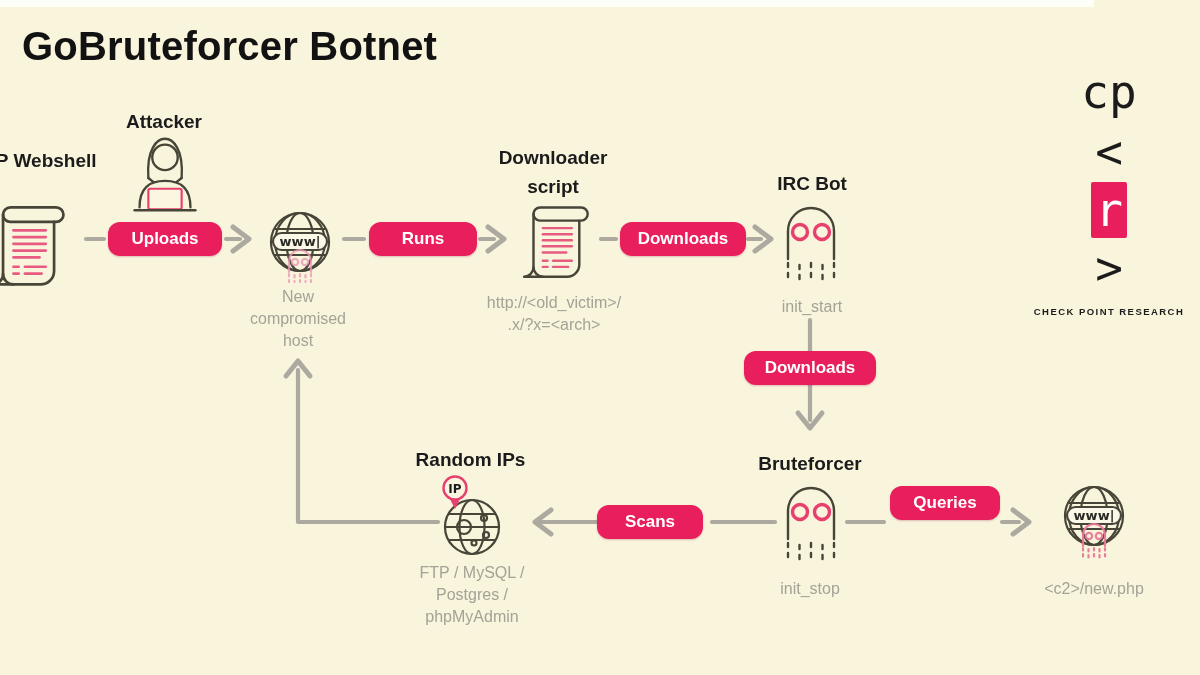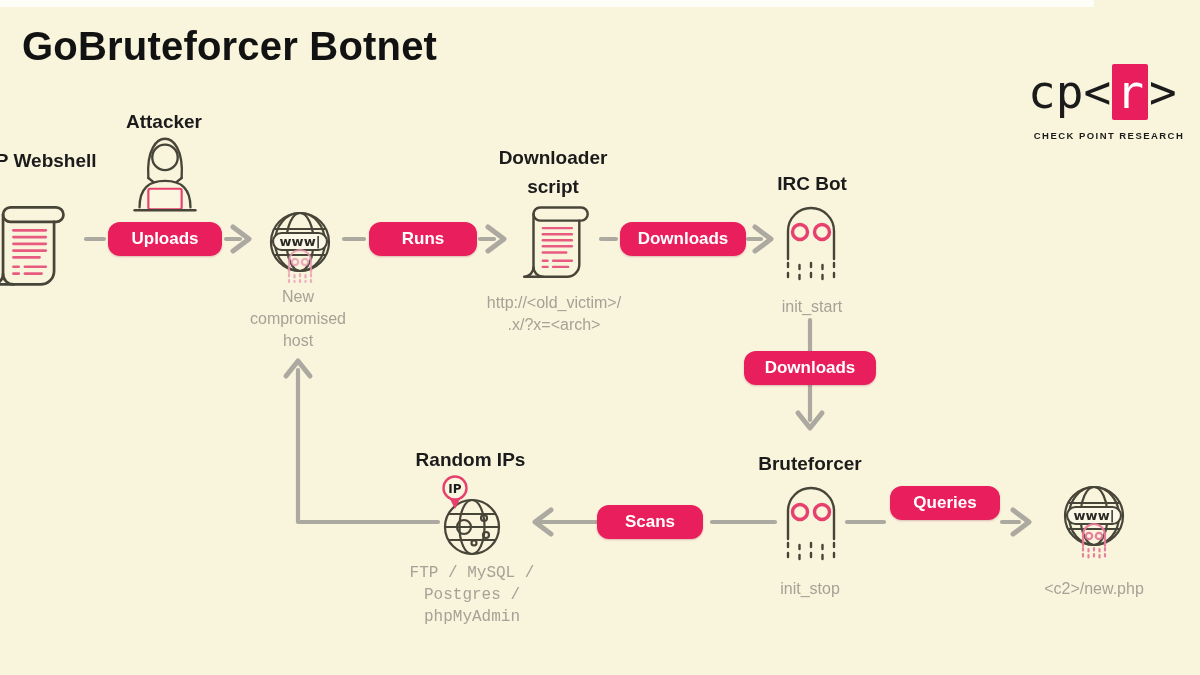--- a/index.html
+++ b/index.html
@@ -11,21 +11,21 @@
   .top-strip{position:absolute;left:0;top:0;width:1094px;height:7px;background:#FEFEF9;}
   .page-title{
     position:absolute;left:22px;top:24px;
     font-size:40px;font-weight:800;color:#121212;letter-spacing:.2px;
   }
   
   .logo{position:absolute;left:1028px;top:62px;width:162px;text-align:center;color:#1b1b1b;}
   .logo-line{
     font-family:"DejaVu Sans Mono", monospace;
     font-size:46px;line-height:60px;font-weight:500;
-    display:flex;align-items:center;
+    display:flex;align-items:center;justify-content:center;flex-direction:column;
   }
   .logo-r{
     background:#E91E5C;color:#ffffff;display:inline-block;
     width:36px;height:56px;line-height:56px;border-radius:2px;margin:0 1px;
   }
   .logo-sub{
     margin-top:8px;font-size:9.5px;font-weight:bold;letter-spacing:1.45px;
     color:#1b1b1b;white-space:nowrap;
   }
   
@@ -204,21 +204,21 @@
       <path d="M16 44 H62 M12 57 H66 M16 70 H62"></path>
       <circle cx="31" cy="57" r="7"></circle>
       <circle cx="51" cy="48" r="3"></circle>
         <circle cx="53" cy="65" r="3"></circle>
         <circle cx="41" cy="73" r="2.5"></circle>
     </g>
     <path d="M16 27 L22 39 L28 27 Z" fill="#E8406E"></path>
     <circle cx="22" cy="18" r="11.5" fill="#FBF6E0" stroke="#E8406E" stroke-width="2.4"></circle>
     <text x="22" y="23" text-anchor="middle" font-size="12" font-weight="bold" fill="#1C1C1C" font-family="'DejaVu Sans', sans-serif">IP</text>
   </svg>
-  <div class="note" style="left:408px;top:562px;width:128px;font-family:Liberation Mono, monospace;">FTP / MySQL / Postgres / phpMyAdmin</div>
+  <div class="note" style="left:408px;top:562px;width:128px;">FTP / MySQL / Postgres / phpMyAdmin</div>
 
   <div class="btn" style="left:597px;top:505px;width:106px;">Scans</div>
 
   <div class="node-label" style="left:750px;top:450px;width:120px;">Bruteforcer</div>
   <svg class="icon" style="left:779px;top:477px;" width="64" height="88" viewBox="0 0 64 88">
     <g fill="none" stroke-linecap="round">
       <path d="M9 62 V34 a23 23 0 0 1 46 0 V62" stroke="#474538" stroke-width="2.4"></path>
       <g stroke="#474538" stroke-width="2.4" stroke-dasharray="4 6">
         <line x1="9" y1="66" x2="9" y2="86"></line>
           <line x1="20.5" y1="68" x2="20.5" y2="86"></line>

